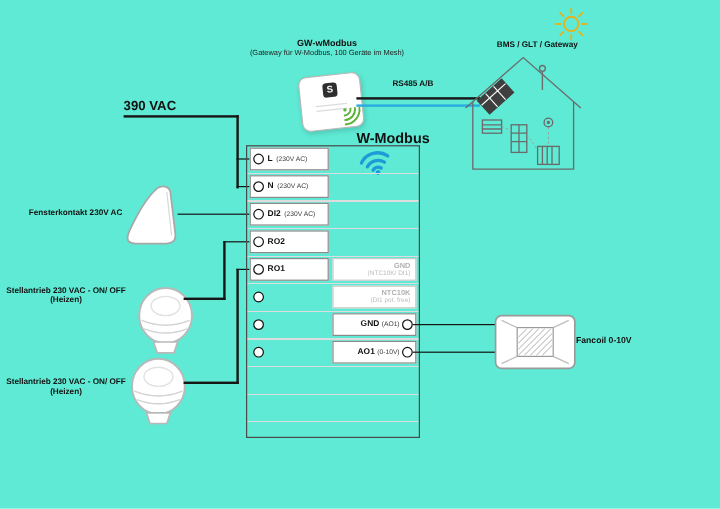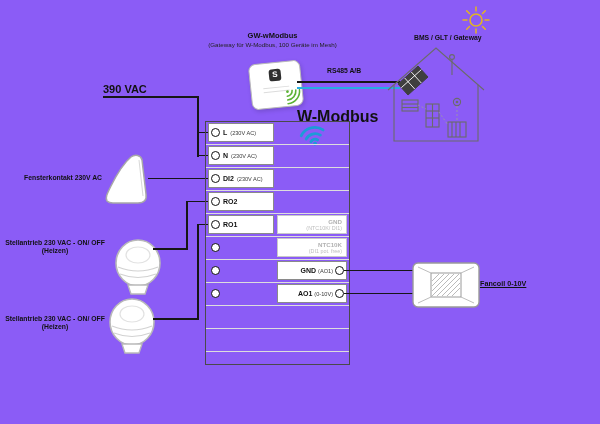--- a/index.html
+++ b/index.html
@@ -1,16 +1,16 @@
 <!DOCTYPE html>
 <html><head>
 <meta charset="utf-8">
 <style>
   html,body{margin:0;padding:0;background:#fff;}
-  .canvas{position:relative;width:600px;height:424px;background:#8b5cf6;overflow:hidden;
+  .canvas{position:relative;width:600px;height:424px;background:#5eead4;overflow:hidden;
           font-family:"Liberation Sans",sans-serif;color:#111;}
   .abs{position:absolute;}
   .wire{position:absolute;background:#161616;}
   .lbl{position:absolute;white-space:nowrap;}
   .b{font-weight:bold;}
   
   .block{position:absolute;left:205px;top:121px;width:145px;height:244px;
          border:1.4px solid #4a4a4a;background:
          repeating-linear-gradient(to bottom,transparent 0 22px,#ddd 22px 23px);
          box-sizing:border-box;}
@@ -148,21 +148,21 @@
     <ellipse cx="26" cy="26" rx="22" ry="23" fill="#fff" stroke="#b9b9b9" stroke-width="1.6"></ellipse>
     <ellipse cx="26" cy="18" rx="12" ry="8" fill="none" stroke="#e2e2e2" stroke-width="1.2"></ellipse>
     <path d="M6 30 Q26 38 46 30" fill="none" stroke="#d2d2d2" stroke-width="1.2"></path>
     <path d="M8 37 Q26 44 44 37" fill="none" stroke="#d2d2d2" stroke-width="1.2"></path>
     <path d="M16 48 L36 48 L33 57 L19 57 Z" fill="#fff" stroke="#b9b9b9" stroke-width="1.4"></path>
   </svg>
   <div class="wire" style="left:197px;top:223.7px;width:16px;height:1.7px;"></div>
   <div class="wire" style="left:197px;top:223.7px;width:1.7px;height:96px;"></div>
   <div class="wire" style="left:153px;top:318px;width:45.7px;height:1.7px;"></div>
 
-  <div class="lbl b" style="left:297px;top:108px;font-size:16px;">W-Modbus</div>
+  <div class="lbl b" style="left:297px;top:108px;font-size:12px;">W-Modbus</div>
   <svg class="abs" style="left:300px;top:126px;transform:rotate(-15deg);" viewBox="0 0 24 18" width="26" height="20">
     <g fill="none" stroke="#1d9bd8" stroke-width="2.6" stroke-linecap="round">
       <path d="M1.5 6 A 14 14 0 0 1 22.5 6"></path>
       <path d="M5.2 10 A 9.5 9.5 0 0 1 18.8 10"></path>
       <path d="M8.8 13.6 A 4.6 4.6 0 0 1 15.2 13.6"></path>
     </g>
     <circle cx="12" cy="16.4" r="1.8" fill="#1d9bd8"></circle>
   </svg>
 
   <div class="block"></div>
@@ -231,15 +231,15 @@
       <line x1="26" y1="40" x2="48" y2="18"></line>
       <line x1="31" y1="40" x2="53" y2="18"></line>
       <line x1="36" y1="40" x2="54" y2="22"></line>
       <line x1="41" y1="40" x2="54" y2="27"></line>
       <line x1="46" y1="40" x2="54" y2="32"></line>
       <line x1="26" y1="35" x2="43" y2="18"></line>
       <line x1="26" y1="30" x2="38" y2="18"></line>
       <line x1="26" y1="25" x2="33" y2="18"></line>
     </g>
   </svg>
-  <div class="lbl b" style="left:480px;top:279px;font-size:7.2px;text-decoration:underline;">Fancoil 0-10V</div>
+  <div class="lbl b" style="left:480px;top:279px;font-size:7.2px;">Fancoil 0-10V</div>
 
 </div>
 
 </body></html>

